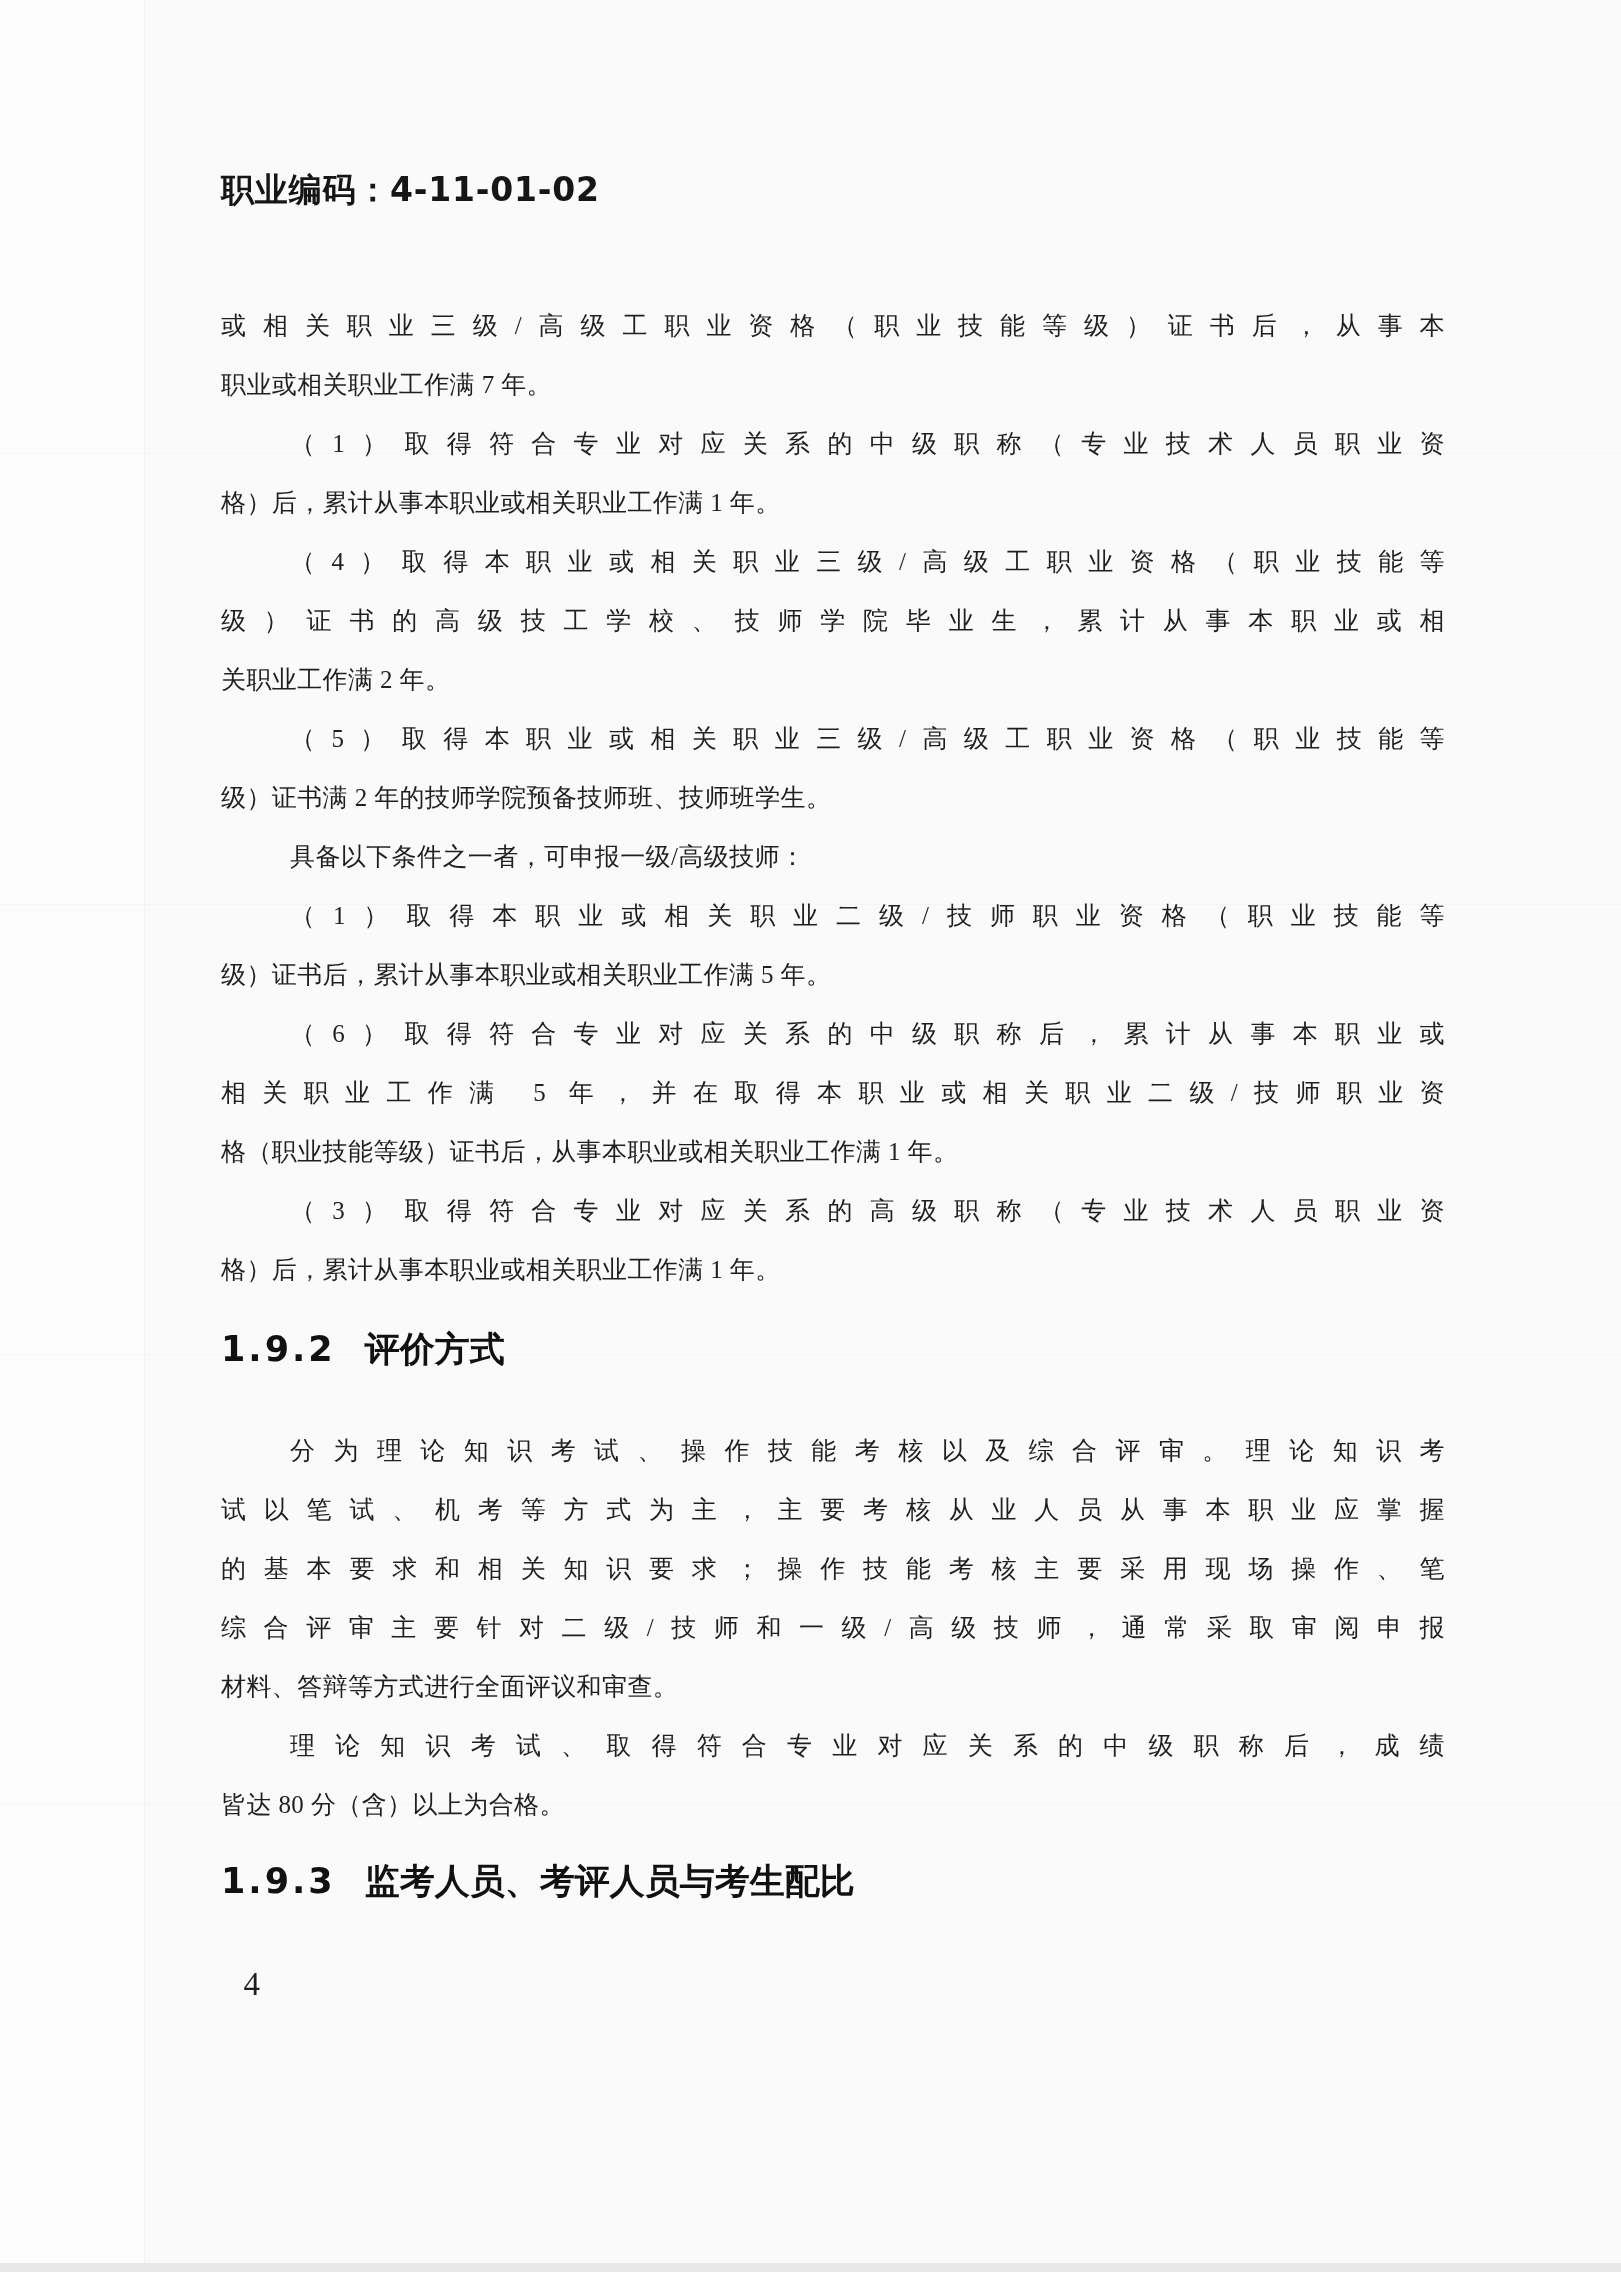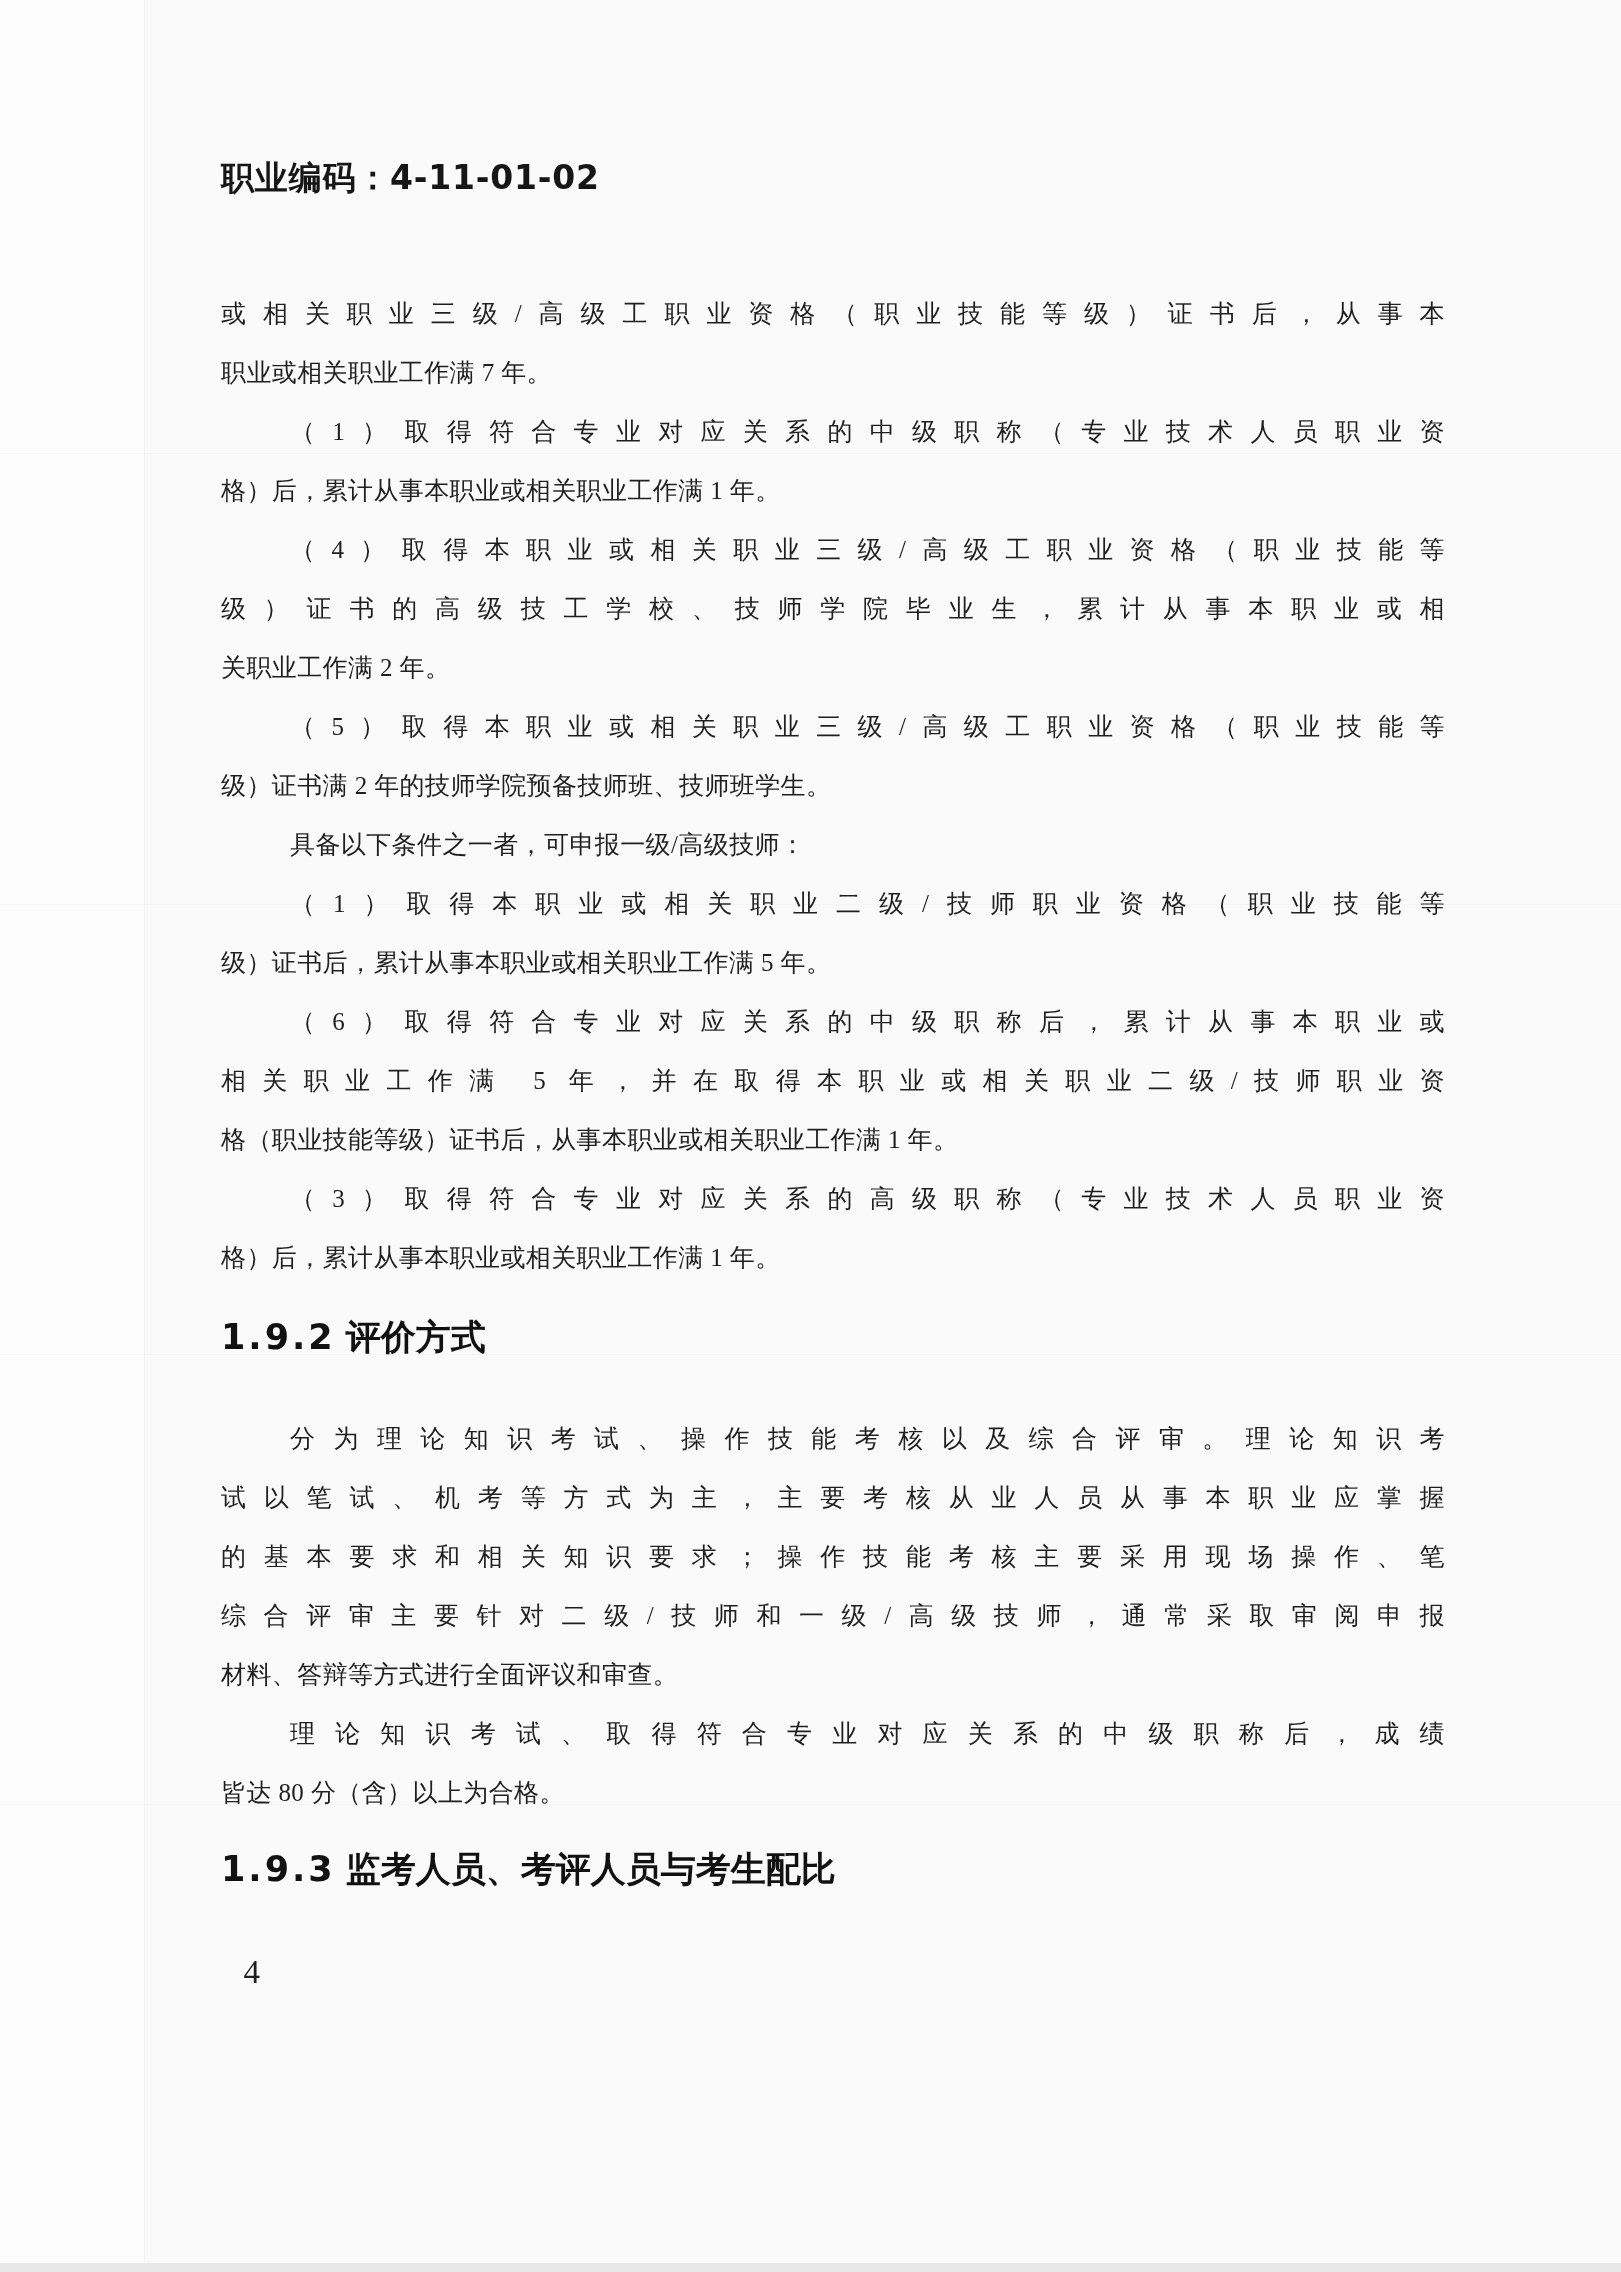--- a/index.html
+++ b/index.html
@@ -27,21 +27,21 @@
   .bottom-edge {
     position: absolute; left: 0; bottom: 0;
     width: 100%; height: 10.5px;
     background: #e8e8e8;
   }
 
   .page-content {
     position: absolute;
     left: 221px;
     right: 176px;
-    top: 0;
+    top: 12px;
   }
 
   .header-code {
     margin-top: 159px;
     font-family: "DejaVu Sans", "Liberation Sans", sans-serif;
     font-weight: bold;
     font-size: 33px;
     line-height: 38px;
     letter-spacing: 0.8px;
     color: #161616;
@@ -64,21 +64,21 @@
     font-family: "DejaVu Sans", "Liberation Sans", sans-serif;
     font-weight: bold;
     font-size: 35px;
     line-height: 59px;
     height: 59px;
     margin: 0;
     color: #111111;
   }
   .document-body h2:nth-of-type(1) { margin: 21px 0 42px 0; }
   .document-body h2:nth-of-type(2) { margin: 18px 0 52px 0; }
-  .heading .h-num { margin-right: 10px; letter-spacing: 3px; }
+  .heading .h-num { margin-right: 29px; letter-spacing: 3px; }
 
   .page-number {
     margin-top: 18px;
     margin-left: 22.5px;
     font-size: 33px;
     line-height: 42px;
     color: #1f1f1f;
   }
 </style>
 </head>

